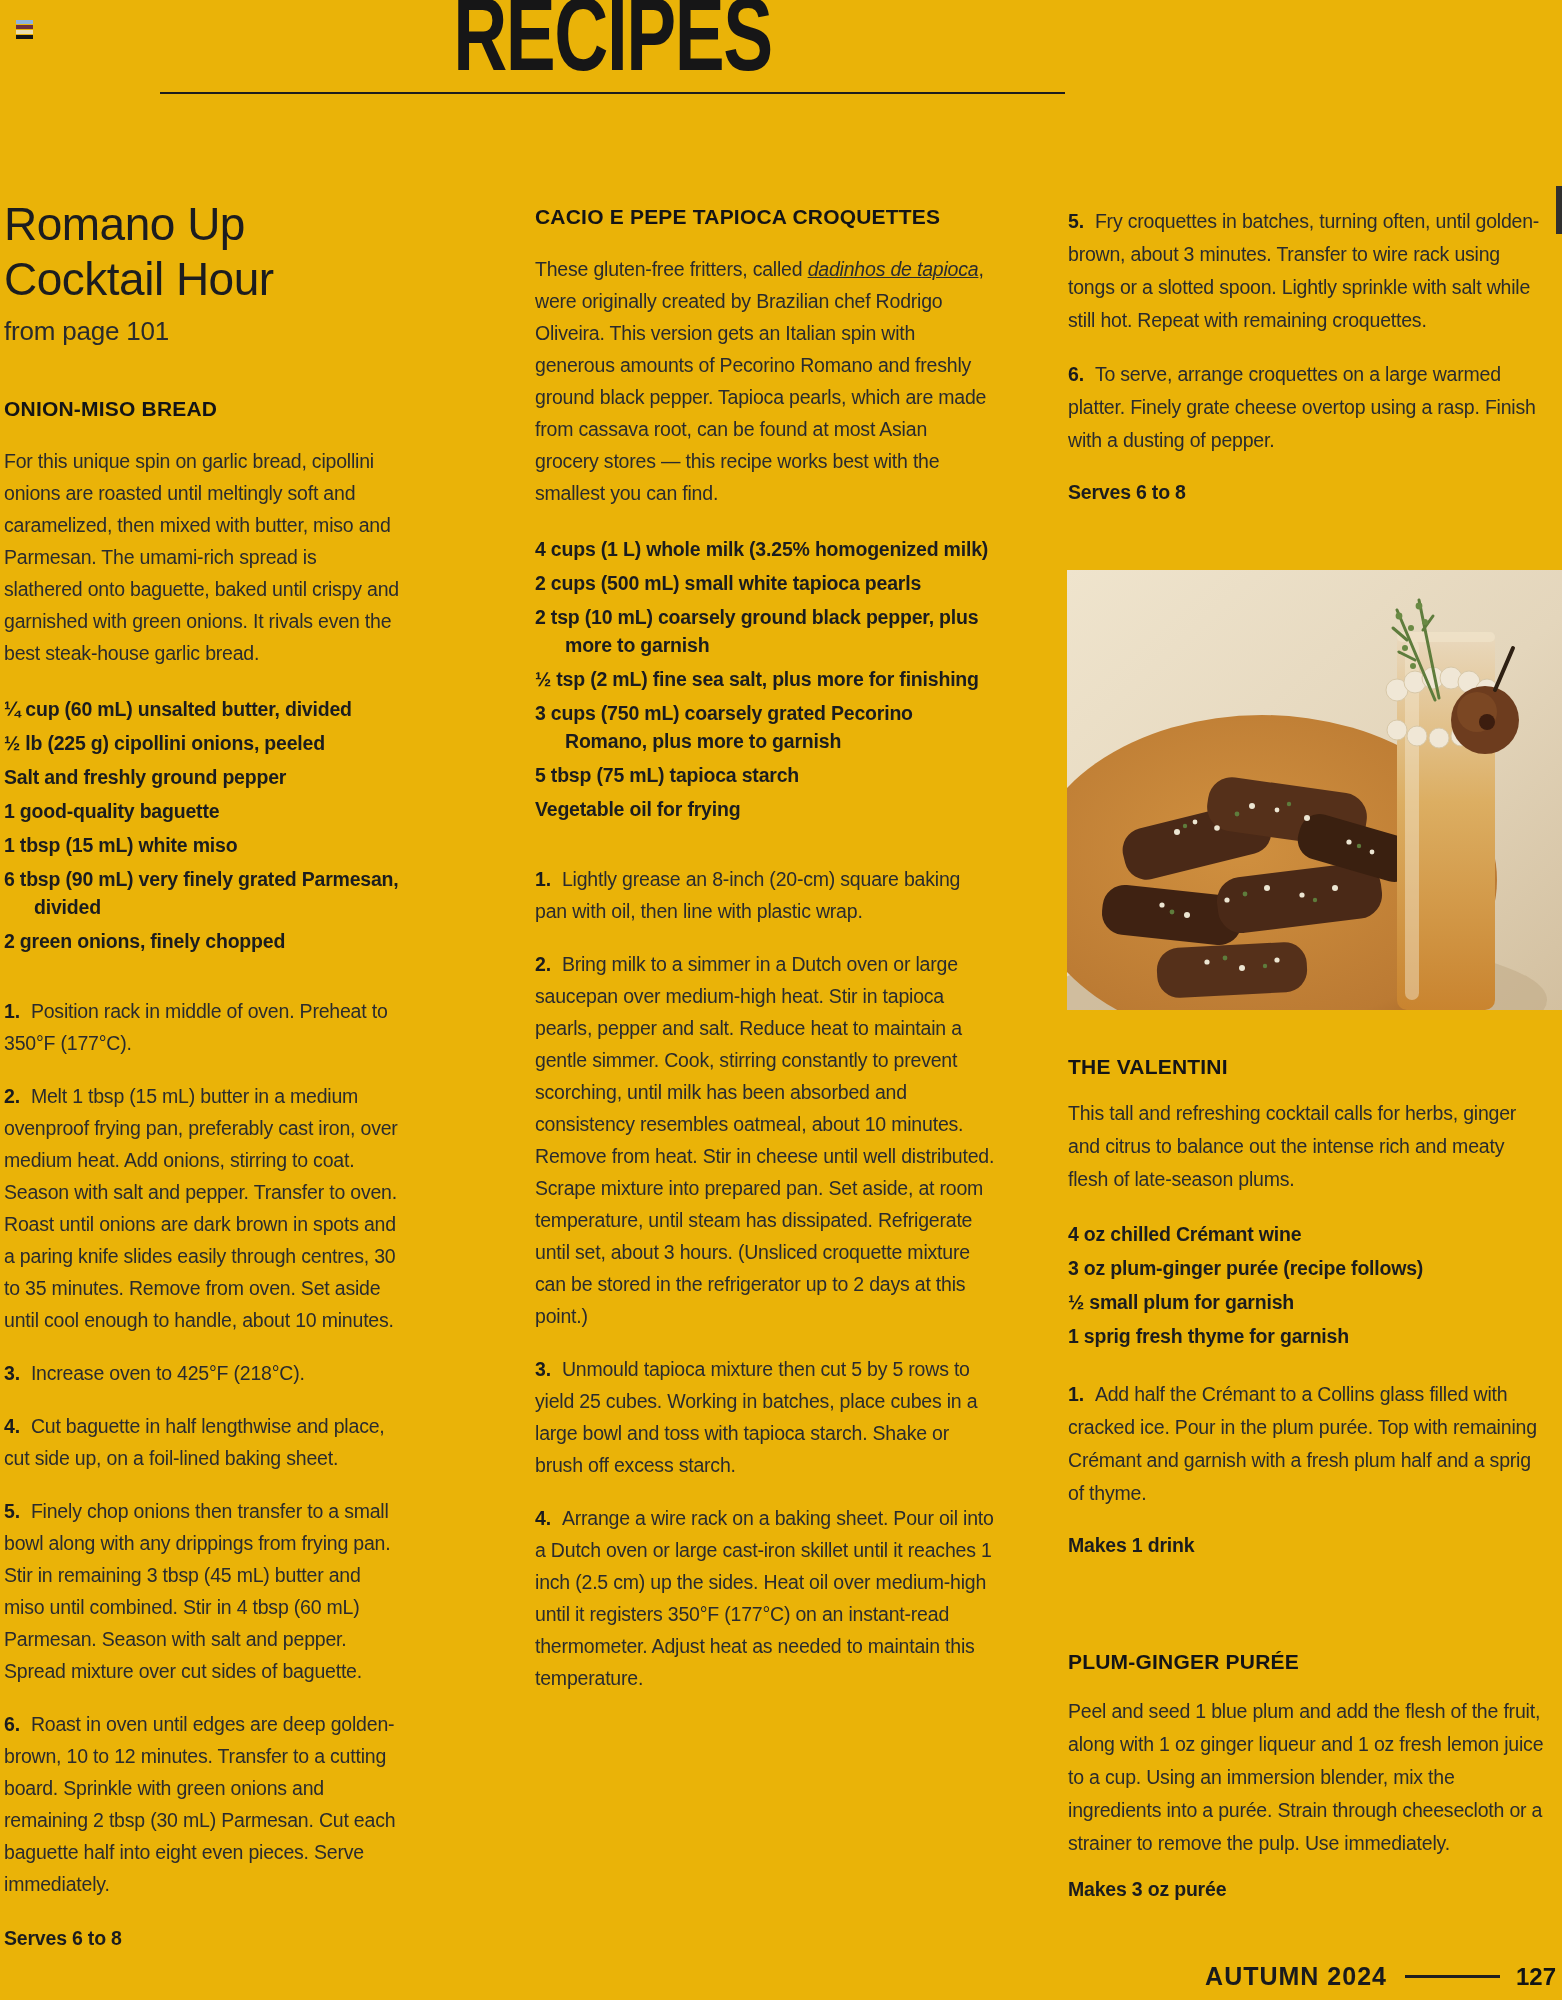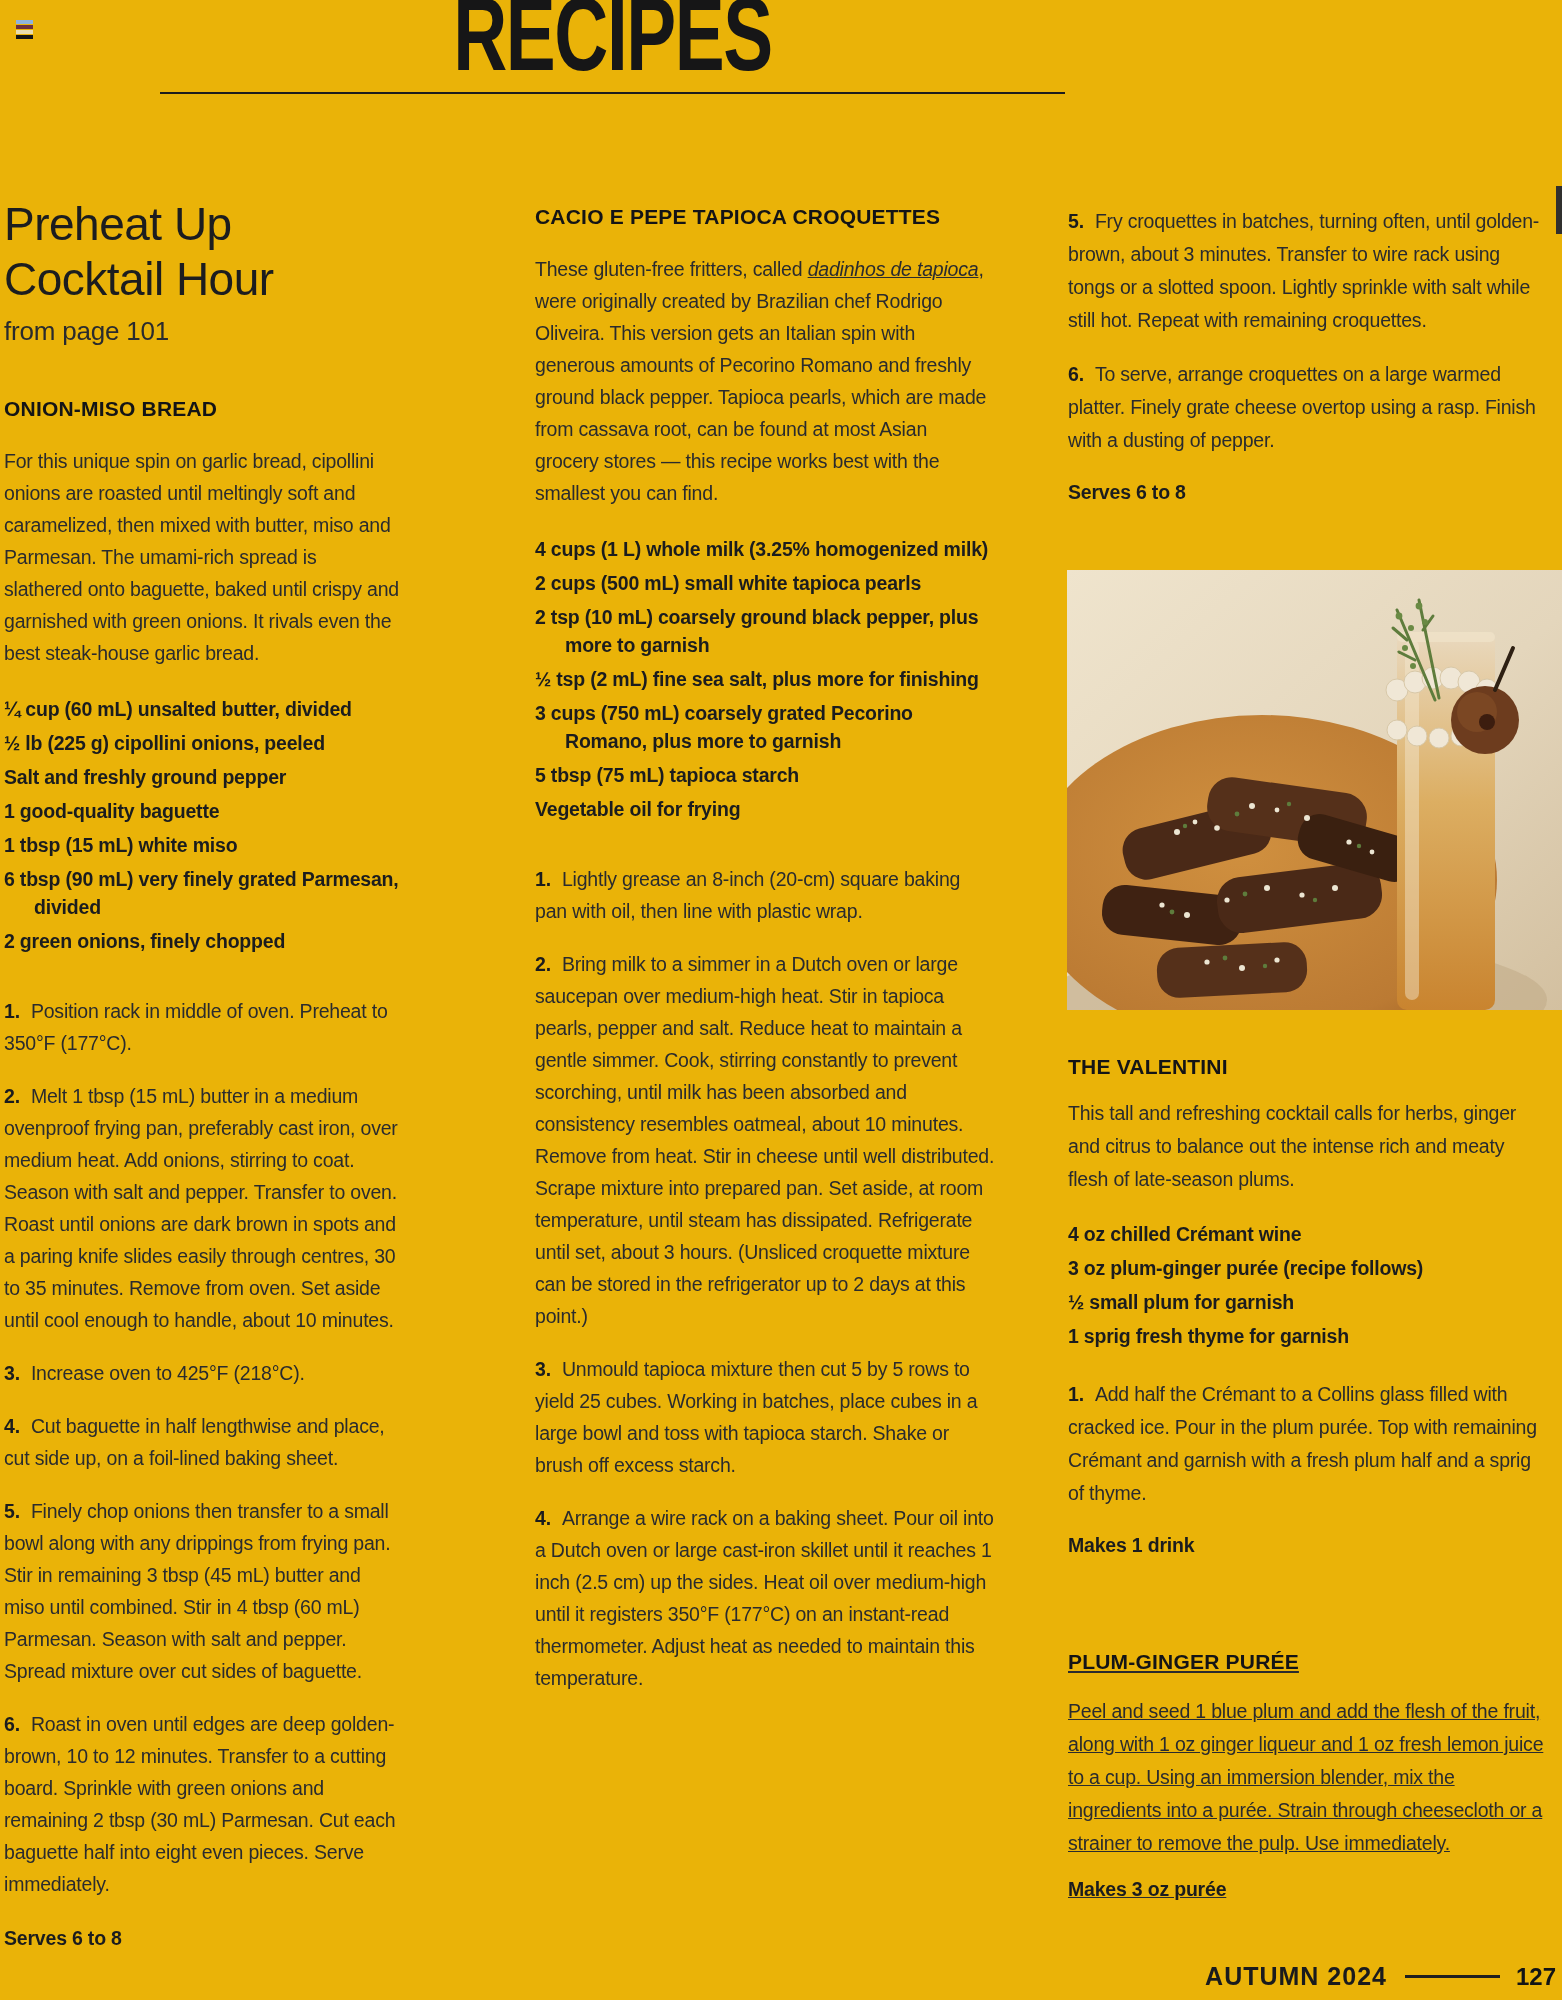--- a/index.html
+++ b/index.html
@@ -21,21 +21,21 @@
   .page-marker { position:absolute; left:16px; top:20px; width:17px; }
   .page-marker div { height:4px; margin-bottom:1px; }
   .edge-sliver { position:absolute; right:0; top:186px; width:6px; height:48px; background:#30302e; }
 
   
   .col { position:absolute; font-size:19.5px; line-height:32px; letter-spacing:-0.2px; }
   .col-left  { left:4px;    top:197px; width:396px; }
   .col-mid   { left:535px;  top:205px; width:460px; }
   .col-right { left:1068px; top:205px; width:480px; line-height:33px; }
   .col-right2{ left:1068px; top:1055px; width:480px; font-size:19.5px; line-height:33px; letter-spacing:-0.2px; position:absolute; }
-  .col-right3{ left:1068px; top:1650px; width:480px; font-size:19.5px; line-height:33px; letter-spacing:-0.2px; position:absolute;text-decoration:underline; }
+  .col-right3{ left:1068px; top:1650px; width:480px; font-size:19.5px; line-height:33px; letter-spacing:-0.2px; position:absolute; }
 
   .feature-title { font-size:46px; line-height:55px; font-weight:500; color:#1c1d1f; margin:0 0 10px 0; letter-spacing:-0.5px; }
   .from-page { font-size:26px; line-height:28px; margin:0 0 52px 0; color:#2a2b2e; }
 
   .section-head { font-size:21px; line-height:24px; font-weight:700; color:#141416; letter-spacing:0.2px; margin:0 0 24px 0; }
   .intro { margin:0 0 26px 0; }
   .intro .ital { font-style:italic;text-decoration:underline; }
 
   ul.ingredients { list-style:none; margin:0 0 40px 0; padding:0; font-weight:700; color:#1b1c1e; }
   ul.ingredients li { line-height:28px; margin-bottom:6px; padding-left:30px; text-indent:-30px; }
@@ -64,21 +64,21 @@
     <div style="background:#6b2f3e"></div>
     <div style="background:#e8ddb0"></div>
     <div style="background:#151515"></div>
   </div>
 
   <div class="masthead">RECIPES</div>
   <div class="masthead-rule"></div>
   <div class="edge-sliver"></div>
 
   <div class="col col-left">
-    <h1 class="feature-title"><span>Preheat Up</span><br><span>Cocktail Hour</span></h1>
+    <h1 class="feature-title"><span>Romano Up</span><br><span>Cocktail Hour</span></h1>
     <p class="from-page">from page 101</p>
 
     <h2 class="section-head">ONION-MISO BREAD</h2>
     <p class="intro">For this unique spin on garlic bread, cipollini onions are roasted until meltingly soft and caramelized, then mixed with butter, miso and Parmesan. The umami-rich spread is slathered onto baguette, baked until crispy and garnished with green onions. It rivals even the best steak-house garlic bread.</p>
 
     <ul class="ingredients">
       <li>¼ cup (60 mL) unsalted butter, divided</li>
       <li>½ lb (225 g) cipollini onions, peeled</li>
       <li>Salt and freshly ground pepper</li>
       <li>1 good-quality baguette</li>

